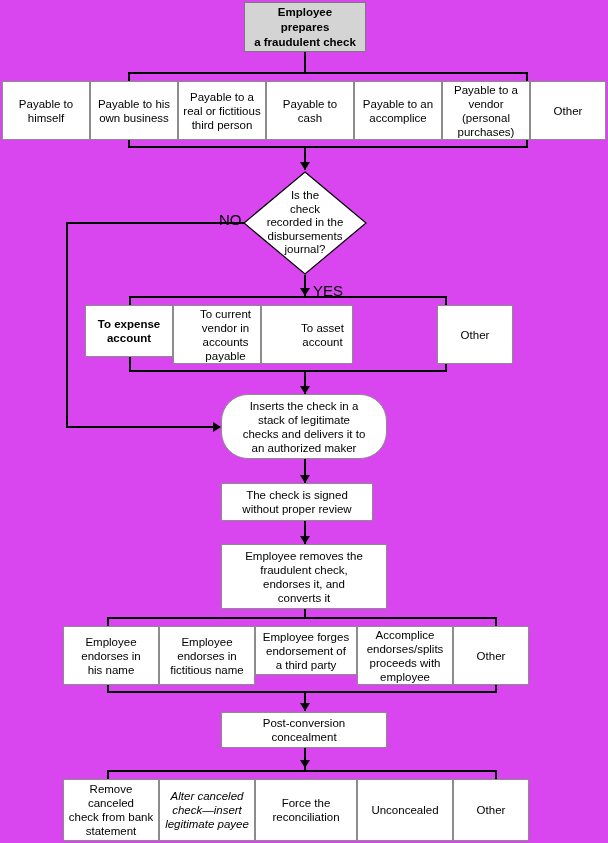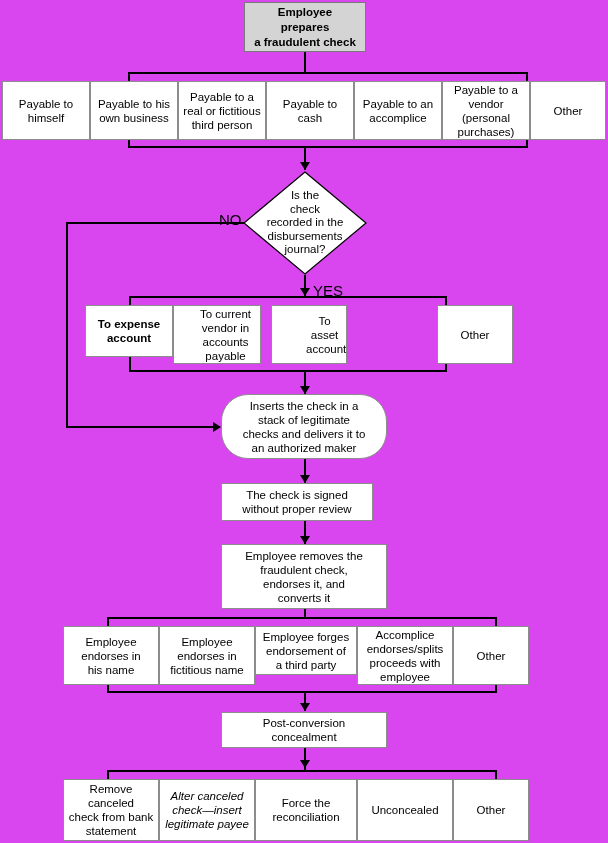--- a/index.html
+++ b/index.html
@@ -148,21 +148,21 @@
   <div class="bracket" style="left:129px;top:296px;width:318px;height:76px;border-top:2px solid #000;border-left:0;border-right:0;"></div>
   <div class="vline" style="left:129px;top:296px;height:76px;"></div>
   <div class="vline" style="left:445px;top:296px;height:76px;"></div>
 
   <div class="node" style="left:85px;top:305px;width:88px;height:52px;font-weight:bold;">
     <span class="txt">To expense<br>account</span>
   </div>
   <div class="node" style="left:173px;top:305px;width:88px;height:59px;padding-left:20px;">
     <span class="txt">To current<br>vendor in<br>accounts<br>payable</span>
   </div>
-  <div class="node" style="left:271px;top:305px;width:76px;height:59px;padding-left:34px;">
+  <div class="node" style="left:261px;top:305px;width:92px;height:59px;padding-left:34px;">
     <span class="txt">To asset<br>account</span>
   </div>
   <div class="node" style="left:437px;top:305px;width:76px;height:59px;">
     <span class="txt">Other</span>
   </div>
 
   <div class="vline" style="left:304px;top:372px;height:22px;"></div>
   <div class="arrowhead" style="left:300px;top:386px;"></div>
 
   <div class="node" style="left:221px;top:394px;width:166px;height:65px;border-radius:27px;">

